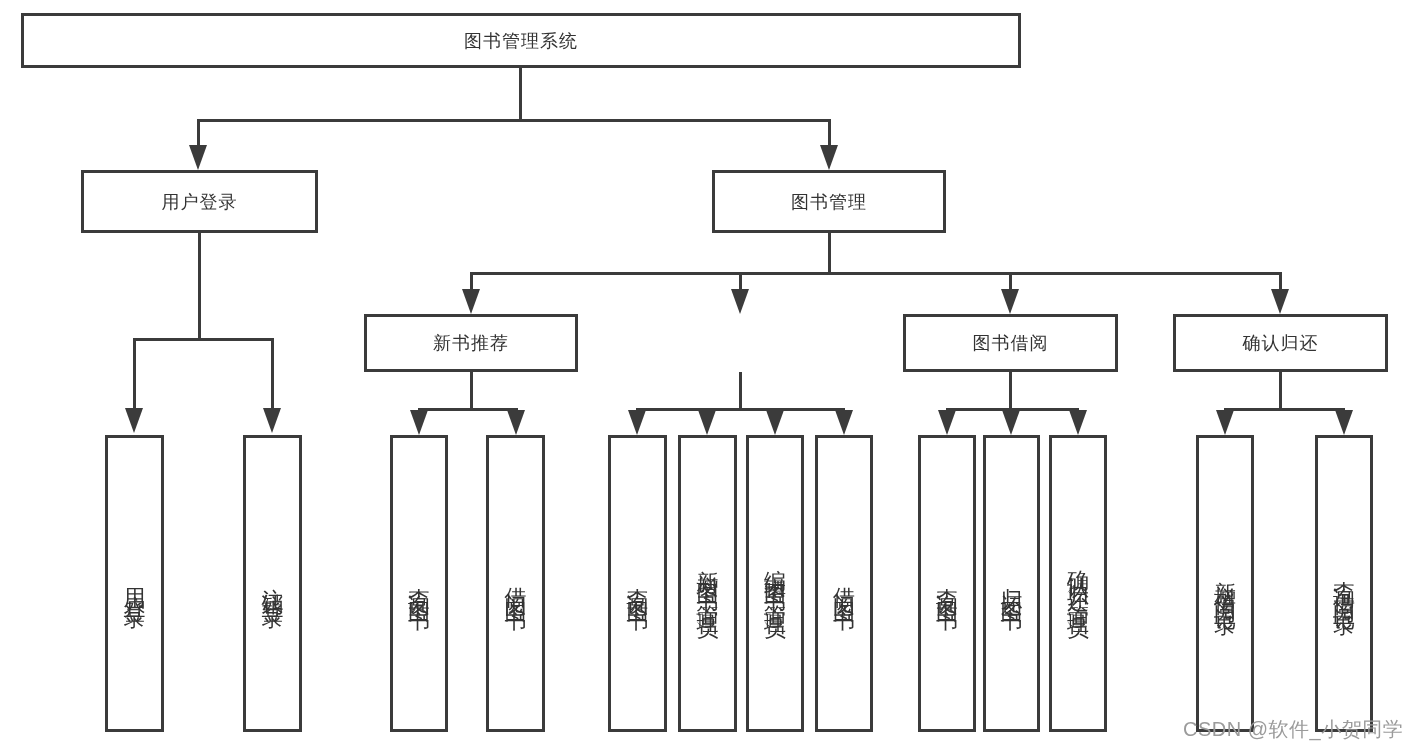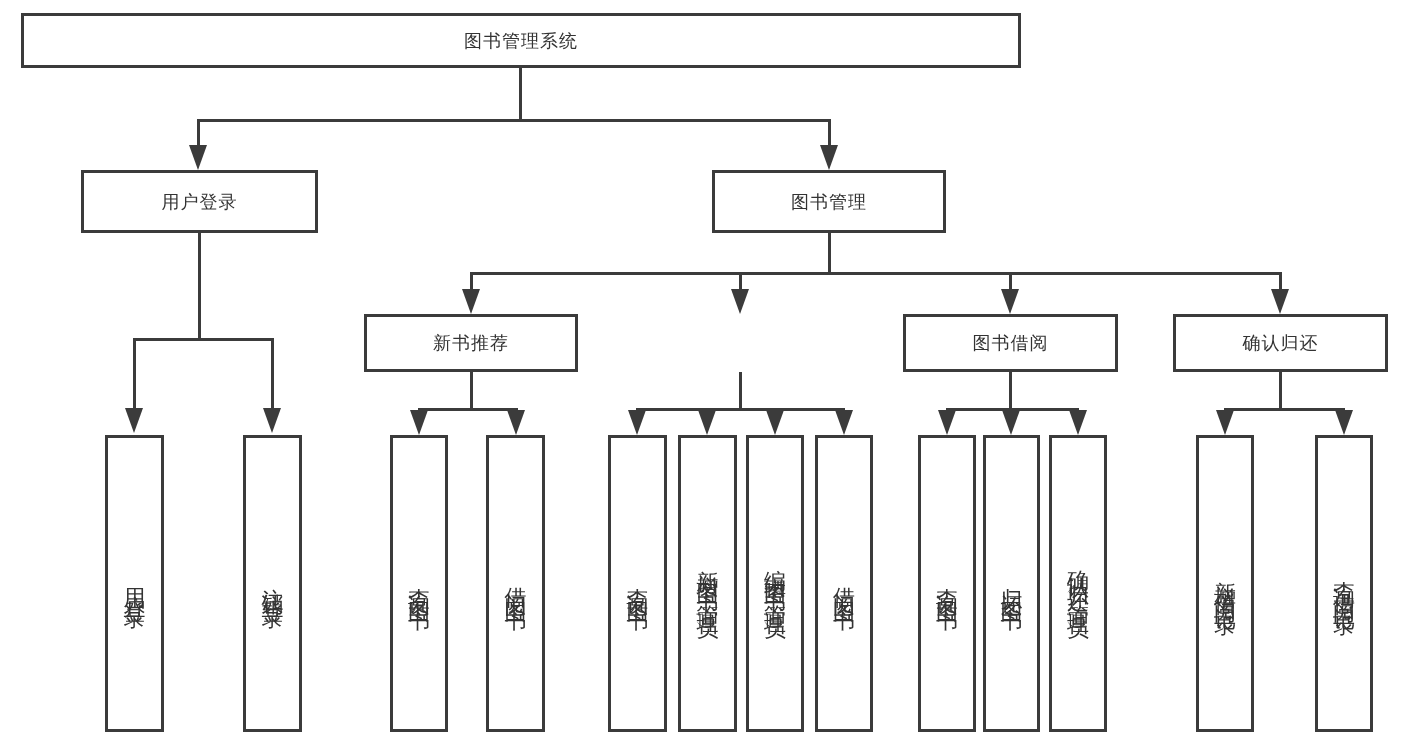--- a/index.html
+++ b/index.html
@@ -167,13 +167,14 @@
   <div class="line" style="left:946px;top:408px;width:133px;height:3px;"></div>
   <div class="arrow" style="left:938px;top:410px;"></div>
   <div class="arrow" style="left:1002px;top:410px;"></div>
   <div class="arrow" style="left:1069px;top:410px;"></div>
 
   <div class="line" style="left:1279px;top:372px;width:3px;height:36px;"></div>
   <div class="line" style="left:1224px;top:408px;width:121px;height:3px;"></div>
   <div class="arrow" style="left:1216px;top:410px;"></div>
   <div class="arrow" style="left:1335px;top:410px;"></div>
 
+  <div class="watermark" style="left:1183px;top:716px;">CSDN @软件_小贺同学</div>
 </div>
 
 </body></html>

